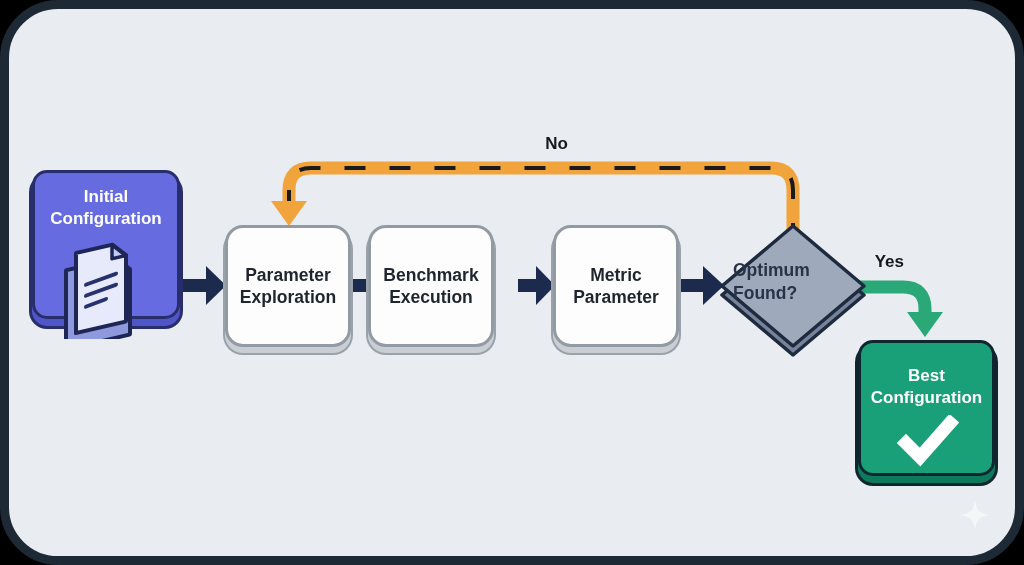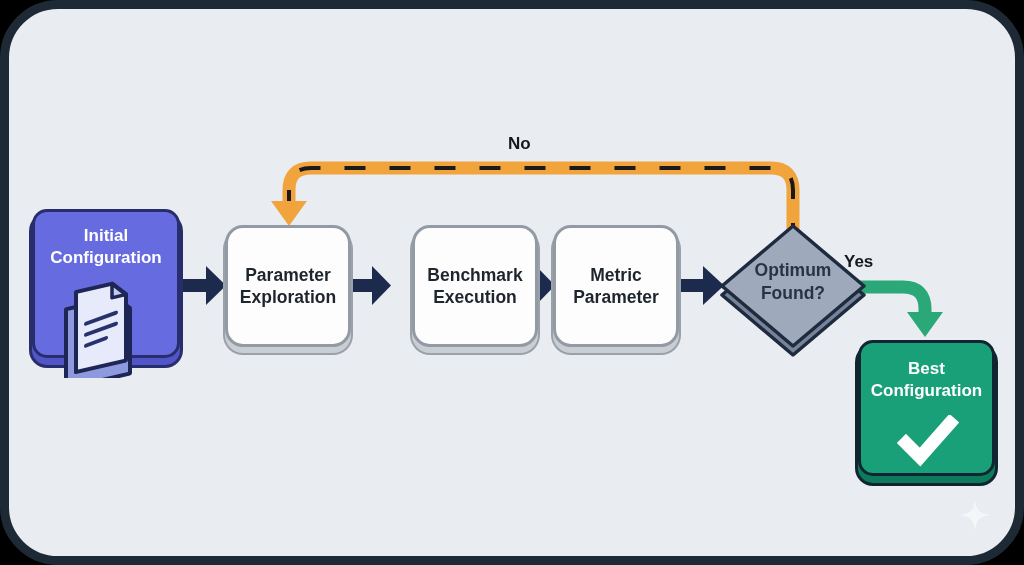--- a/index.html
+++ b/index.html
@@ -21,53 +21,52 @@
   .node{
     position:absolute;box-sizing:border-box;text-align:center;
   }
   .node-label{
     font-weight:700;line-height:1.28;
   }
   .start-node{
     left:32px;top:170px;width:148px;height:149px;
     background:#666BE0;border:3px solid #272E6B;border-radius:15px;
     box-shadow:0 7px 0 0 #5056C8, 0 7px 0 3px #272E6B;
-    margin-top:39px;
   }
   .start-node .node-label{
     color:#FFFFFF;font-size:17px;padding-top:13px;
   }
   .doc-icon-wrap{position:absolute;left:50%;top:58px;transform:translateX(-50%);}
   .process-node{
     top:225px;width:126px;height:122px;
     background:#FDFDFE;border:3px solid #929AA3;border-radius:18px;
     box-shadow:0 6px 0 0 #C9CED4, 0 6px 0 2px #9AA1A9;
     display:flex;align-items:center;justify-content:center;
   }
   .process-node .node-label{
     color:#1F252D;font-size:17.5px;font-weight:600;padding:0 6px;
   }
   .pn-parameter{left:225px;}
-  .pn-benchmark{left:412px;}
+  .pn-benchmark{left:368px;}
   .pn-metric{left:553px;}
   .decision-label{
-    position:absolute;left:733px;top:259px;width:120px;text-align:center;
+    position:absolute;left:733px;top:259px;width:120px;text-align:left;
     color:#273349;font-size:17.5px;font-weight:600;line-height:1.3;
   }
   .end-node{
     left:858px;top:340px;width:137px;height:136px;
     background:#19A078;border:3px solid #0F2530;border-radius:15px;
     box-shadow:0 7px 0 0 #0D7A5C, 0 7px 0 3px #0F2530;
   }
   .end-node .node-label{
-    color:#FFFFFF;font-size:17px;padding-top:15px;
+    color:#FFFFFF;font-size:17px;padding-top:22px;
   }
   .check-icon-wrap{position:absolute;left:50%;top:72px;transform:translateX(-50%);}
   .edge-label{
-    position:absolute;width:60px;text-align:left;
+    position:absolute;width:60px;text-align:right;
     color:#15181C;font-size:17px;font-weight:700;
   }
   .edge-label-no{left:508px;top:134px;}
   .edge-label-yes{left:844px;top:252px;}
   .sparkle{
     position:absolute;left:958px;top:498px;opacity:.55;
   }
 </style>
 </head>
 <body>

